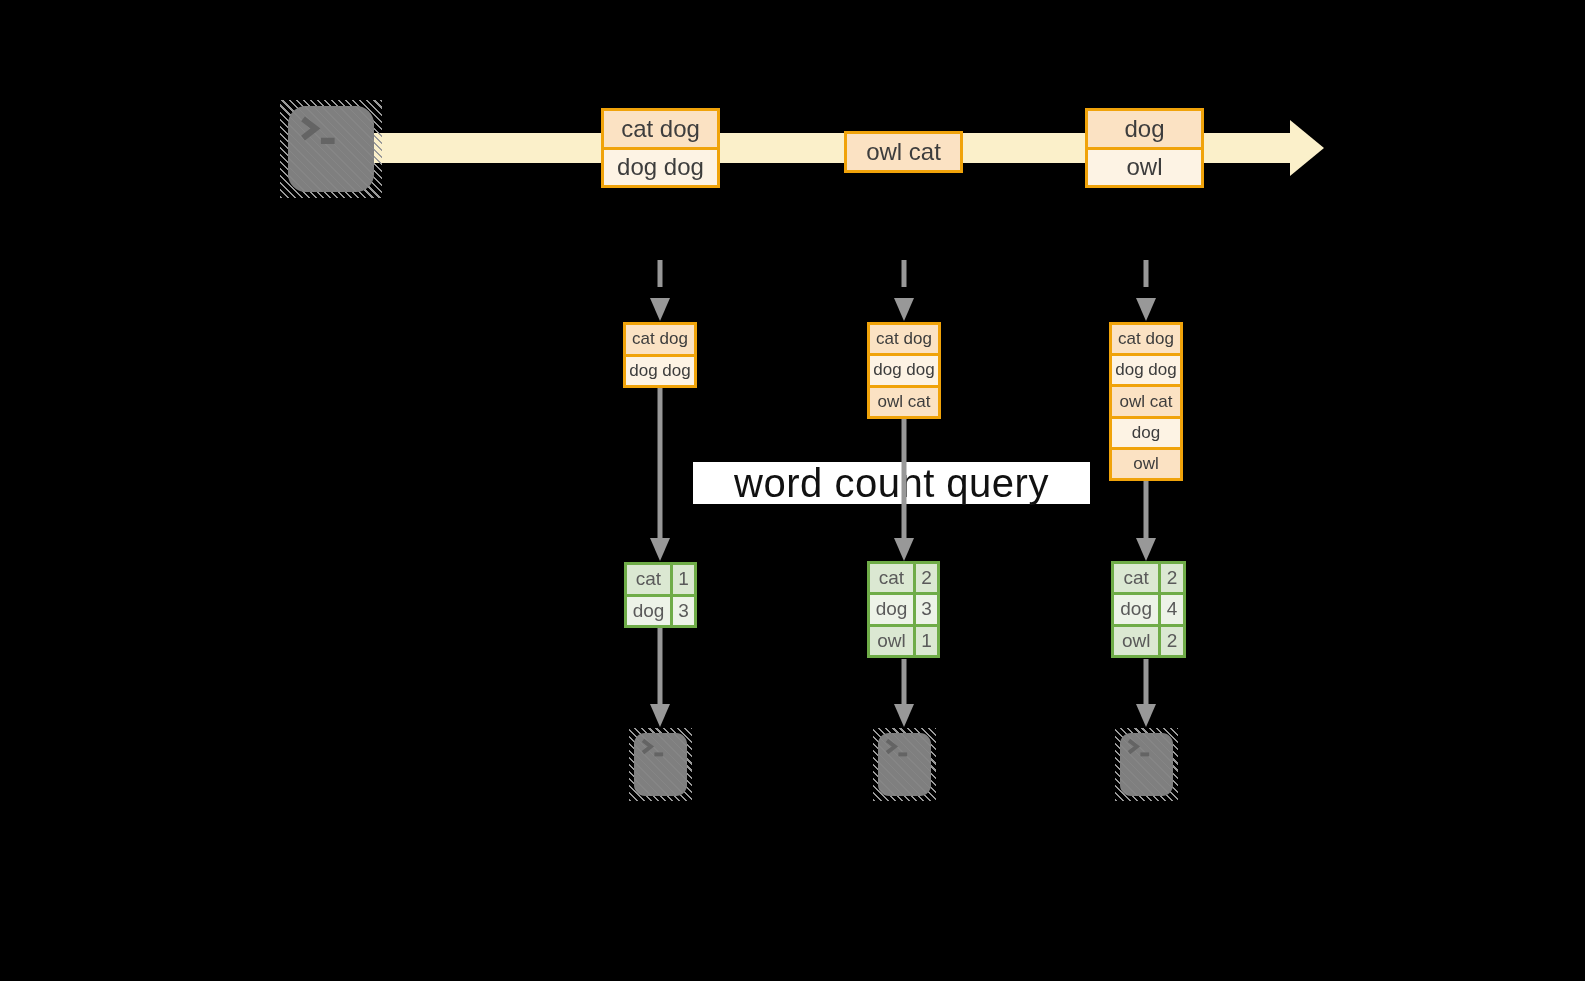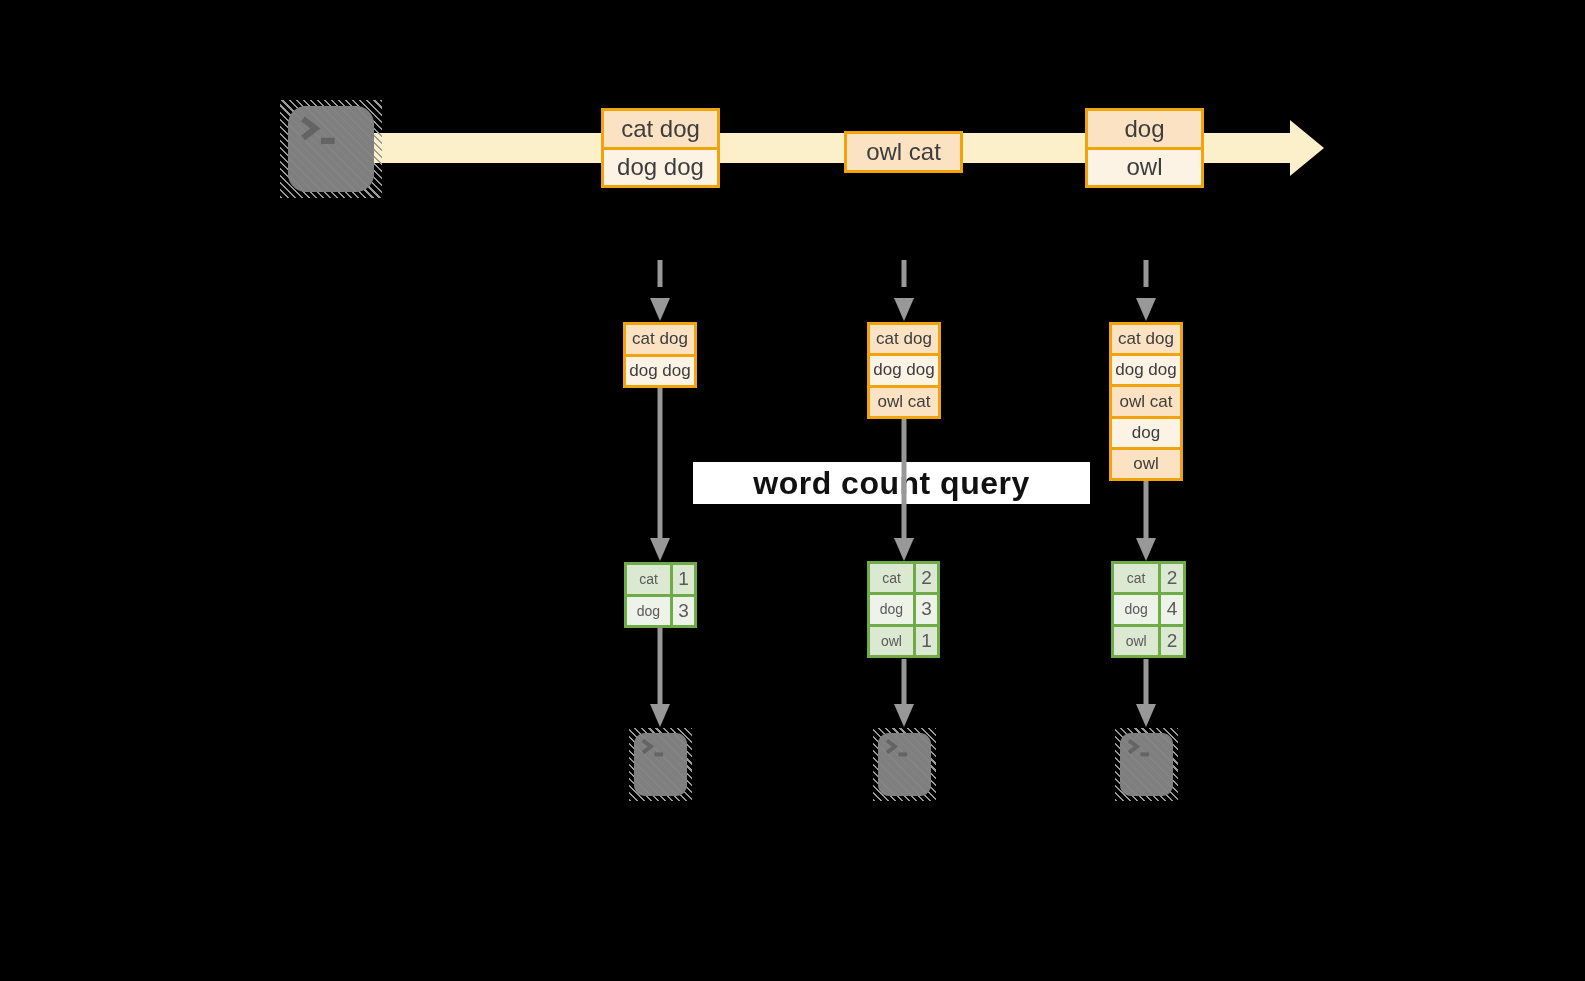--- a/index.html
+++ b/index.html
@@ -37,31 +37,31 @@
   .sbox .row{flex:1;display:flex;align-items:center;justify-content:center;
     font-size:17px;color:var(--txt);}
   .sbox .row + .row{border-top:3px solid var(--orange);}
   .sbox .row:nth-child(odd){background:var(--fill-dark);}
   .sbox .row:nth-child(even){background:var(--fill-light);}
   
   .gtable{position:absolute;z-index:3;border:3px solid var(--green);display:flex;flex-direction:column;box-sizing:border-box;}
   .gtable .grow{flex:1;display:flex;}
   .gtable .grow + .grow{border-top:3px solid var(--green);}
   .gtable .word{flex:47;display:flex;align-items:center;justify-content:center;
-    font-size:14px;color:var(--gtxt);border-right:3px solid var(--green);}
+    font-size:19px;color:var(--gtxt);border-right:3px solid var(--green);}
   .gtable .cnt{flex:23;display:flex;align-items:center;justify-content:center;
     font-size:19px;color:var(--gtxt);}
   .gtable .grow:nth-child(odd) .word,.gtable .grow:nth-child(odd) .cnt{background:var(--gfill-dark);}
   .gtable .grow:nth-child(even) .word,.gtable .grow:nth-child(even) .cnt{background:var(--gfill-light);}
   
   .arrow{position:absolute;z-index:4;overflow:visible;}
   
   .query-band{position:absolute;left:693px;top:462px;width:397px;height:42px;background:#fff;z-index:2;
     display:flex;align-items:center;justify-content:center;}
-  .query-band span{font-size:32px;font-weight:700;color:#111;letter-spacing:.5px;}
+  .query-band span{font-size:40px;font-weight:400;color:#111;letter-spacing:.5px;}
   
   .term{position:absolute;z-index:2;}
   .term .hatch{position:absolute;left:0;top:0;right:0;bottom:0;
     background:repeating-linear-gradient(45deg,#9a9a9a 0 1.5px,transparent 1.5px 5px);}
   .term .body{position:absolute;background:var(--icon-gray);
     background-image:repeating-linear-gradient(45deg,rgba(255,255,255,.05) 0 1px,transparent 1px 6px);}
   .term .glyph{position:absolute;}
   .term-big{left:280px;top:100px;width:102px;height:98px;}
   .term-big .body{left:8px;top:6px;right:8px;bottom:6px;border-radius:18px;}
   .term-big .glyph{left:12px;top:8px;width:66px;height:52px;}

